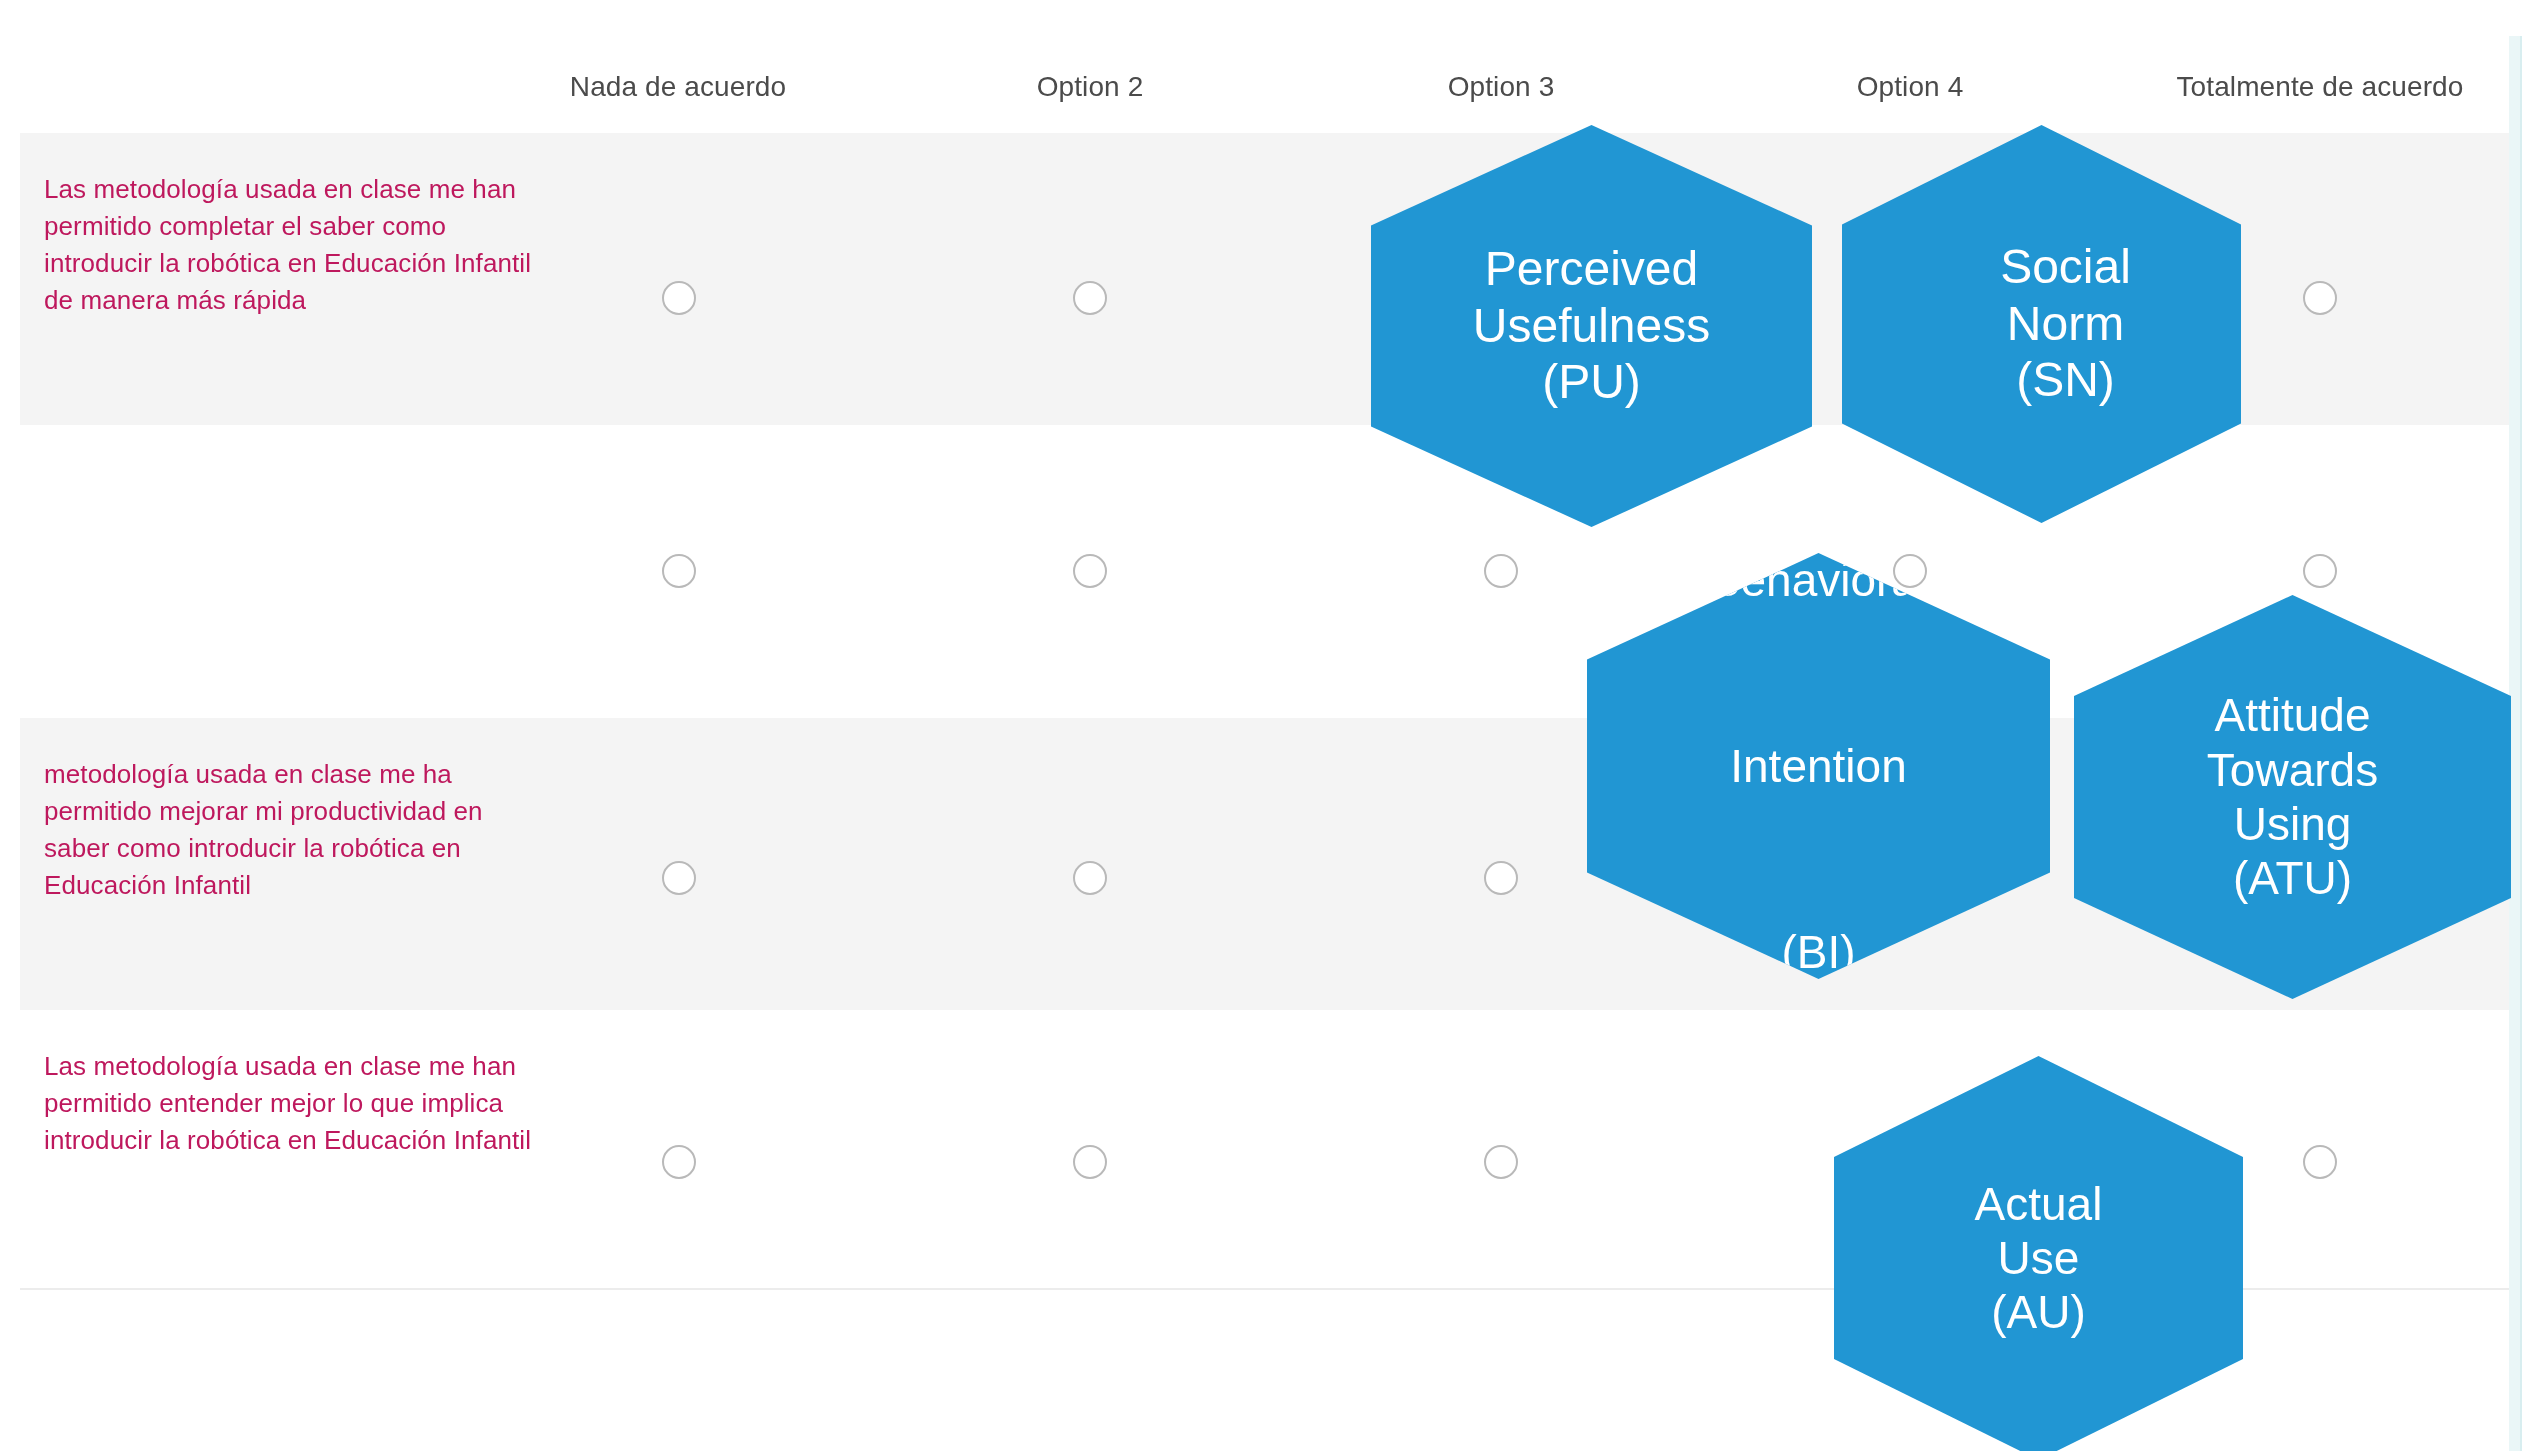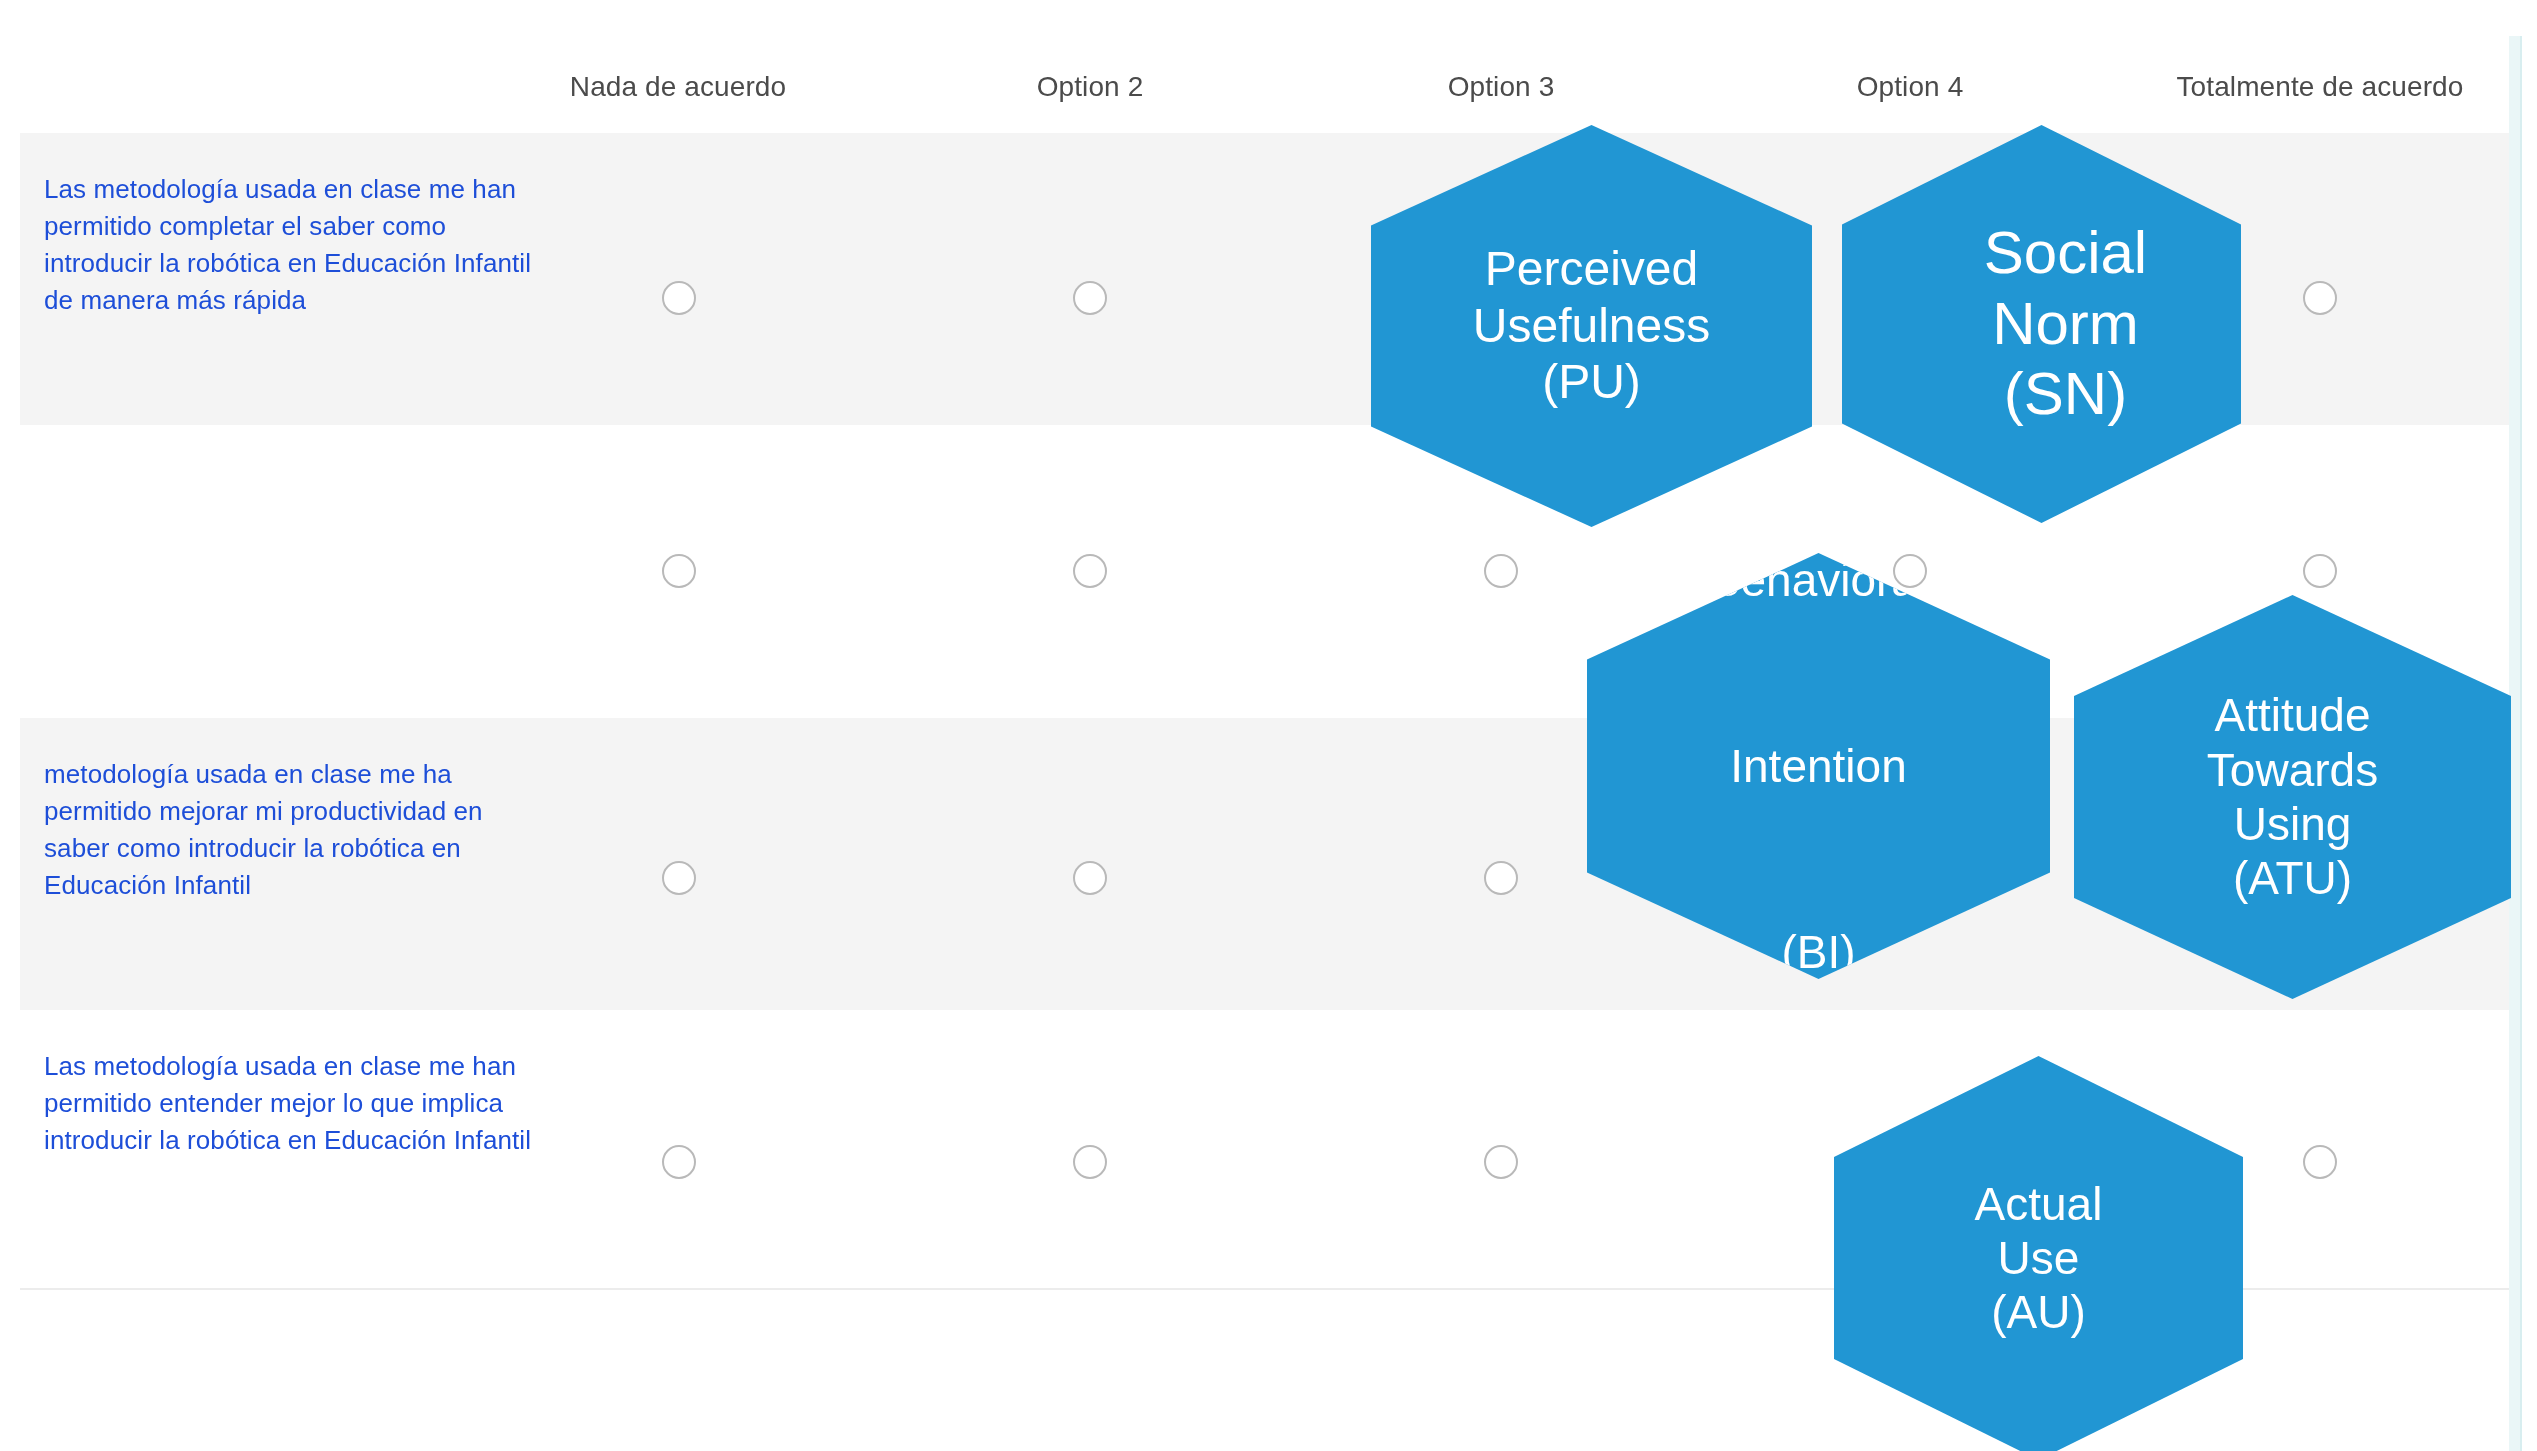--- a/index.html
+++ b/index.html
@@ -69,21 +69,21 @@
   }
   .row.striped { background: #f4f4f4; }
   .row.plain   { background: #ffffff; }
 
   .q-text {
     position: absolute;
     left: 24px;
     width: 495px;
     font-size: 26px;
     line-height: 37px;
-    color: #1d4ed8;
+    color: #be185d;
     letter-spacing: 0.1px;
   }
 
   .radio {
     position: absolute;
     width: 34px;
     height: 34px;
     border: 2.4px solid #b9b9b9;
     border-radius: 50%;
     background: #ffffff;
@@ -110,21 +110,21 @@
     align-items: center;
     justify-content: center;
     color: #ffffff;
     text-align: center;
     line-height: 1.18;
     font-weight: 400;
   }
   .hex span { display: block; }
 
   #hex-pu  { left: 1371px; top: 89px;  width: 441px; height: 402px; font-size: 48px; }
-  #hex-sn  { left: 1842px; top: 89px;  width: 399px; height: 398px; font-size: 60px; padding-left: 48px; }
+  #hex-sn  { left: 1842px; top: 89px;  width: 399px; height: 398px; font-size: 48px; padding-left: 48px; }
   #hex-bi  { left: 1587px; top: 517px;  width: 463px; height: 426px; font-size: 46px; justify-content: space-between; }
   #hex-atu { left: 2074px; top: 559px;  width: 437px; height: 404px; font-size: 46px; }
   #hex-au  { left: 1834px; top: 1020px; width: 409px; height: 404px; font-size: 46px; }
 </style>
 </head>
 <body>
 
 <div id="root">
 
   <div class="matrix">

